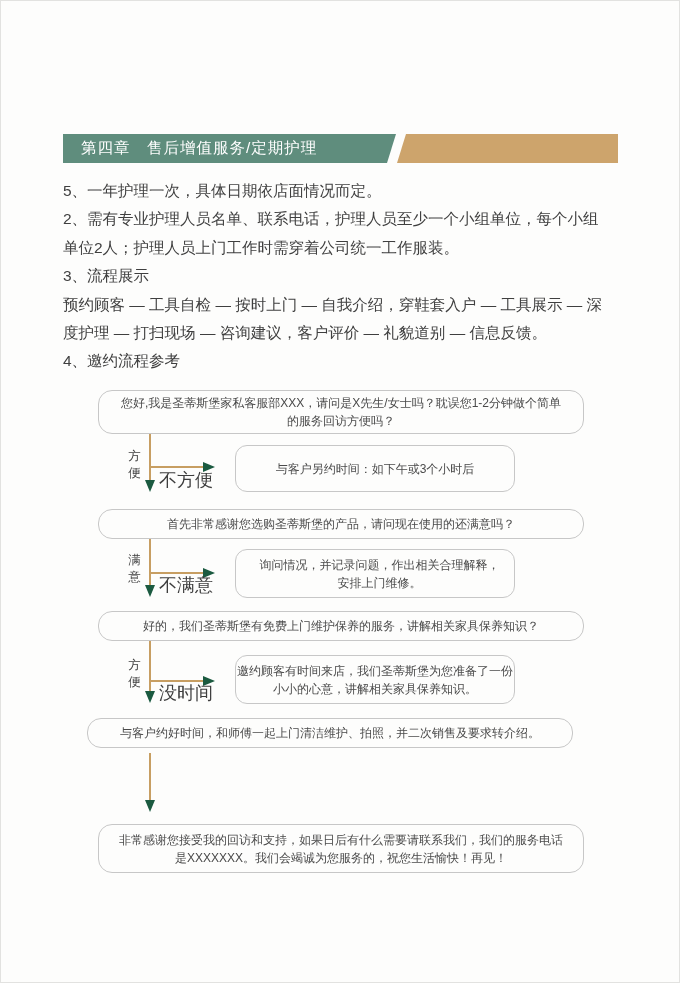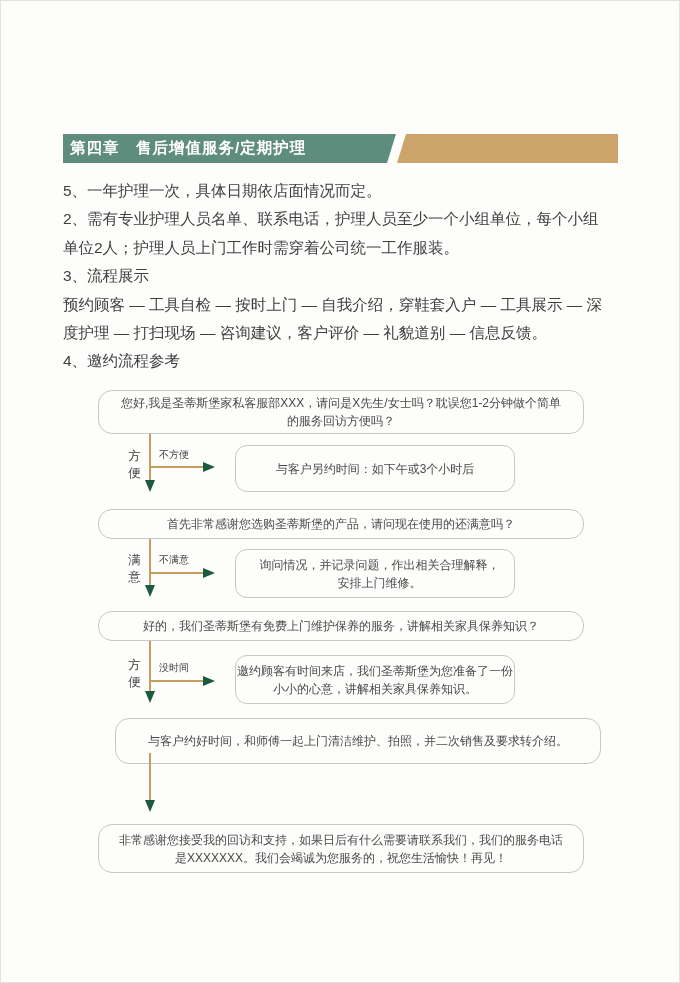--- a/index.html
+++ b/index.html
@@ -13,22 +13,22 @@
     overflow:hidden;
   }
   
   .hdr-teal{
     position:absolute;left:62px;top:133px;width:333px;height:29px;
     background:#5f8d7d;
     clip-path:polygon(0 0,100% 0,calc(100% - 9px) 100%,0 100%);
     display:flex;align-items:center;
   }
   .hdr-title{
-    color:#ffffff;font-size:15.5px;font-weight:bold;
-    padding-left:7px;letter-spacing:1px;white-space:nowrap;
+    color:#ffffff;font-size:15.5px;font-weight:normal;
+    padding-left:18px;letter-spacing:1px;white-space:nowrap;
   }
   .hdr-tan{
     position:absolute;left:396px;top:133px;width:221px;height:29px;
     background:#cda46c;
     clip-path:polygon(9px 0,100% 0,100% 100%,0 100%);
   }
   
   .body-text{
     position:absolute;left:62px;top:176px;width:566px;
     color:#3f3f3f;font-size:15.5px;
@@ -47,21 +47,21 @@
   .arr-down{position:absolute;width:0;height:0;
     border-left:5.5px solid transparent;border-right:5.5px solid transparent;
     border-top:12px solid #1b5a40;}
   .arr-right{position:absolute;width:0;height:0;
     border-top:5.5px solid transparent;border-bottom:5.5px solid transparent;
     border-left:12px solid #1b5a40;}
   .lbl-v{
     position:absolute;width:15px;color:#3e3e3e;font-size:12.5px;line-height:17px;
     word-break:break-all;text-align:center;
   }
-  .lbl-h{position:absolute;color:#3e3e3e;font-size:10px;white-space:nowrap;}
+  .lbl-h{position:absolute;color:#3e3e3e;font-size:18px;white-space:nowrap;margin-top:20px;}
 </style>
 </head>
 <body>
 
 <div class="page">
 
   <div class="hdr-teal">
     <span class="hdr-title">第四章　售后增值服务/定期护理</span>
   </div>
   <div class="hdr-tan"></div>
@@ -117,21 +117,21 @@
   <div class="hline" style="left:149px;top:679px;width:54px;"></div>
   <div class="arr-right" style="left:202px;top:674.5px;"></div>
   <div class="lbl-v" style="left:126px;top:656px;">方便</div>
   <div class="lbl-h" style="left:158px;top:660px;">没时间</div>
 
   <div class="fbox small" style="left:234px;top:654px;width:280px;height:49px;">
     <div>邀约顾客有时间来店，我们圣蒂斯堡为您准备了一份</div>
     <div>小小的心意，讲解相关家具保养知识。</div>
   </div>
 
-  <div class="fbox" style="left:114px;top:717px;width:486px;height:46px;font-family:Liberation Serif, serif;">
+  <div class="fbox" style="left:86px;top:717px;width:486px;height:30px;font-family:Liberation Serif, serif;">
     <div>与客户约好时间，和师傅一起上门清洁维护、拍照，并二次销售及要求转介绍。</div>
   </div>
 
   <div class="vline" style="left:148px;top:752px;height:48px;"></div>
   <div class="arr-down" style="left:143.5px;top:799px;"></div>
 
   <div class="fbox" style="left:97px;top:823px;width:486px;height:49px;">
     <div>非常感谢您接受我的回访和支持，如果日后有什么需要请联系我们，我们的服务电话</div>
     <div>是XXXXXXX。我们会竭诚为您服务的，祝您生活愉快！再见！</div>
   </div>

